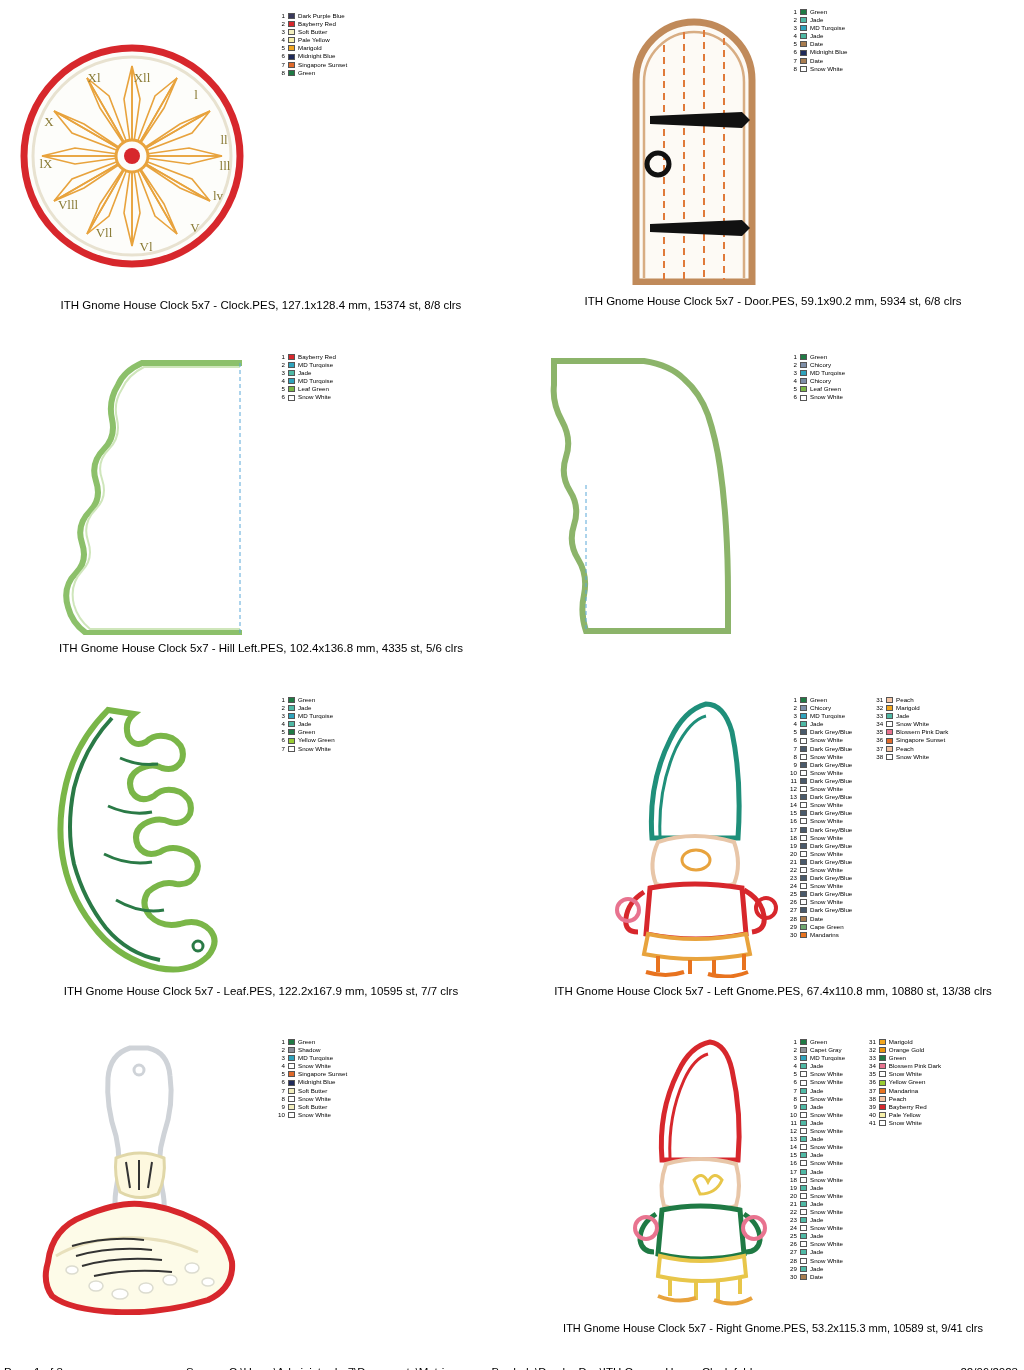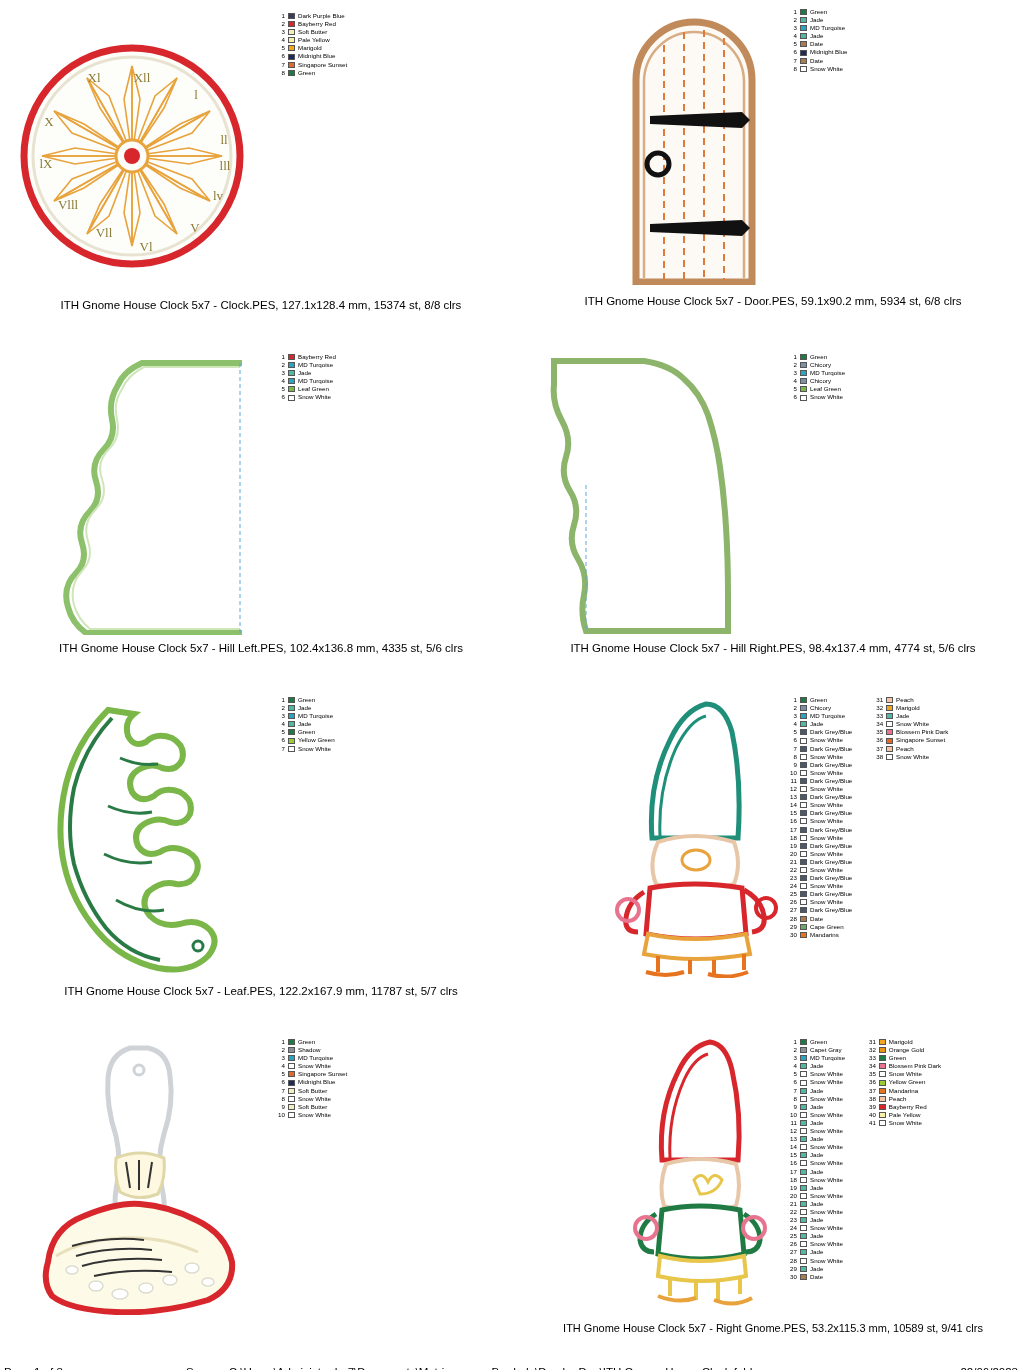--- a/index.html
+++ b/index.html
@@ -240,21 +240,20 @@
           </div><div class="legrow">
             <span class="legnum">5</span>
             <span class="swatch" style="background: rgb(122, 182, 72);"></span>
             <span class="legname">Leaf Green</span>
           </div><div class="legrow">
             <span class="legnum">6</span>
             <span class="swatch" style="background: rgb(255, 255, 255);"></span>
             <span class="legname">Snow White</span>
           </div></div>
     </div>
-    <div class="caption" style="position:absolute;top:297px;left:0;">ITH Gnome House Clock 5x7 - Hill Right.PES, 98.4x137.4 mm, 4774 st, 5/6 clrs</div>
   </div>
 
   <div class="cell" style="left:12px;top:688px;">
     <div class="art" style="height:290px;">
       <svg width="250" height="290" viewBox="0 0 250 290">
         <path d="M96 22 Q64 54 54 96 Q44 138 52 176 Q60 214 86 244 Q110 272 146 280 Q178 286 196 268 Q208 254 198 242 Q186 230 168 236 Q150 240 138 228 Q128 216 136 204 Q150 192 164 196 Q178 198 184 186 Q190 172 176 164 Q160 156 148 164 Q134 170 126 158 Q120 144 132 136 Q146 128 158 134 Q172 138 178 126 Q182 112 168 104 Q152 98 142 108 Q128 116 120 104 Q114 90 126 82 Q140 74 150 80 Q164 84 170 72 Q174 58 160 50 Q144 44 134 54 Q122 60 116 48 Q112 34 122 26 Z" fill="#ffffff" stroke="#7ab648" stroke-width="6"></path>
         <path d="M100 30 Q72 60 62 100 Q54 140 62 176 Q72 212 94 240 Q116 266 148 272" fill="none" stroke="#2a7a46" stroke-width="4"></path>
         <path d="M108 70 Q126 78 146 76" fill="none" stroke="#2a7a46" stroke-width="3"></path>
         <path d="M96 118 Q118 128 140 124" fill="none" stroke="#2a7a46" stroke-width="3"></path>
         <path d="M92 166 Q116 178 140 174" fill="none" stroke="#2a7a46" stroke-width="3"></path>
@@ -286,21 +285,21 @@
           </div><div class="legrow">
             <span class="legnum">6</span>
             <span class="swatch" style="background: rgb(154, 205, 50);"></span>
             <span class="legname">Yellow Green</span>
           </div><div class="legrow">
             <span class="legnum">7</span>
             <span class="swatch" style="background: rgb(255, 255, 255);"></span>
             <span class="legname">Snow White</span>
           </div></div>
     </div>
-    <div class="caption" style="position:absolute;top:297px;left:0;">ITH Gnome House Clock 5x7 - Leaf.PES, 122.2x167.9 mm, 11787 st, 5/7 clrs</div>
+    <div class="caption" style="position:absolute;top:297px;left:0;">ITH Gnome House Clock 5x7 - Leaf.PES, 122.2x167.9 mm, 10595 st, 7/7 clrs</div>
   </div>
 
   <div class="cell" style="left:524px;top:688px;">
     <div class="art" style="height:290px;width:250px;">
       <svg width="250" height="290" viewBox="0 0 250 290" style="margin-left:60px">
         <path d="M68 150 Q64 96 86 52 Q100 22 122 16 Q140 16 148 44 Q158 92 154 150 Z" fill="#ffffff" stroke="#1f8f7a" stroke-width="5"></path>
         <path d="M76 148 Q74 100 92 60 Q106 32 122 28" fill="none" stroke="#1f8f7a" stroke-width="3"></path>
         <path d="M74 154 Q110 142 150 154 Q158 176 150 196 Q110 210 72 196 Q64 176 74 154 Z" fill="#ffffff" stroke="#e8c6a8" stroke-width="4"></path>
         <ellipse cx="112" cy="172" rx="14" ry="10" fill="none" stroke="#e8a33d" stroke-width="3"></ellipse>
         <path d="M66 200 Q110 192 158 200 L162 246 Q112 256 62 246 Z" fill="#ffffff" stroke="#d7272c" stroke-width="5"></path>
@@ -463,20 +462,21 @@
           </div><div class="legrow">
             <span class="legnum">37</span>
             <span class="swatch" style="background: rgb(245, 198, 165);"></span>
             <span class="legname">Peach</span>
           </div><div class="legrow">
             <span class="legnum">38</span>
             <span class="swatch" style="background: rgb(255, 255, 255);"></span>
             <span class="legname">Snow White</span>
           </div></div>
     </div>
+    <div class="caption" style="position:absolute;top:297px;left:0;">ITH Gnome House Clock 5x7 - Left Gnome.PES, 67.4x110.8 mm, 10880 st, 13/38 clrs</div>
   </div>
 
   <div class="cell" style="left:12px;top:1030px;">
     <div class="art" style="height:285px;">
       <svg width="250" height="285" viewBox="0 0 250 285">
         <path d="M118 18 Q98 24 96 48 Q94 76 104 106 Q110 132 104 160 Q100 186 112 206 L146 206 Q156 184 150 158 Q144 130 152 104 Q162 74 158 46 Q156 22 136 18 Z" fill="#ffffff" stroke="#cfd3d8" stroke-width="5"></path>
         <circle cx="127" cy="40" r="5" fill="none" stroke="#cfd3d8" stroke-width="3"></circle>
         <path d="M104 128 Q128 118 152 128 Q154 148 146 164 Q126 172 108 162 Q102 146 104 128 Z" fill="#fdf8df" stroke="#e0d7a8" stroke-width="3"></path>
         <path d="M114 132 L118 158 M127 130 L127 160 M140 132 L136 158" stroke="#333" stroke-width="2" fill="none"></path>
         <path d="M36 232 Q40 198 72 186 Q106 172 128 174 Q156 176 184 190 Q214 204 220 232 Q222 258 196 270 Q150 284 104 282 Q58 280 40 266 Q30 252 36 232 Z" fill="#fdfbe8" stroke="#d7272c" stroke-width="6"></path>

